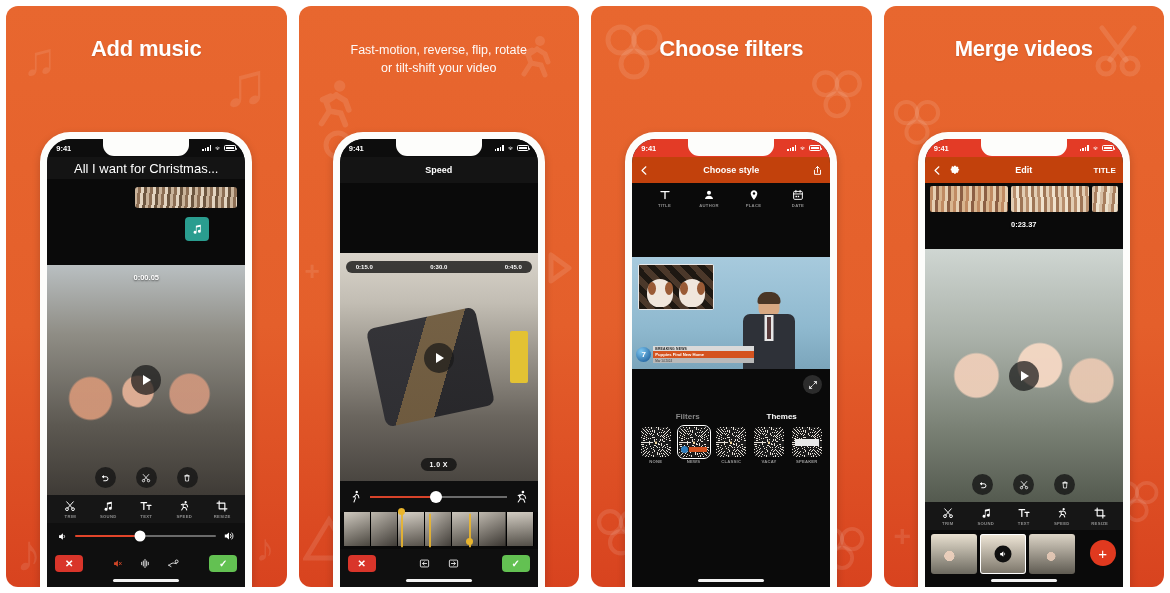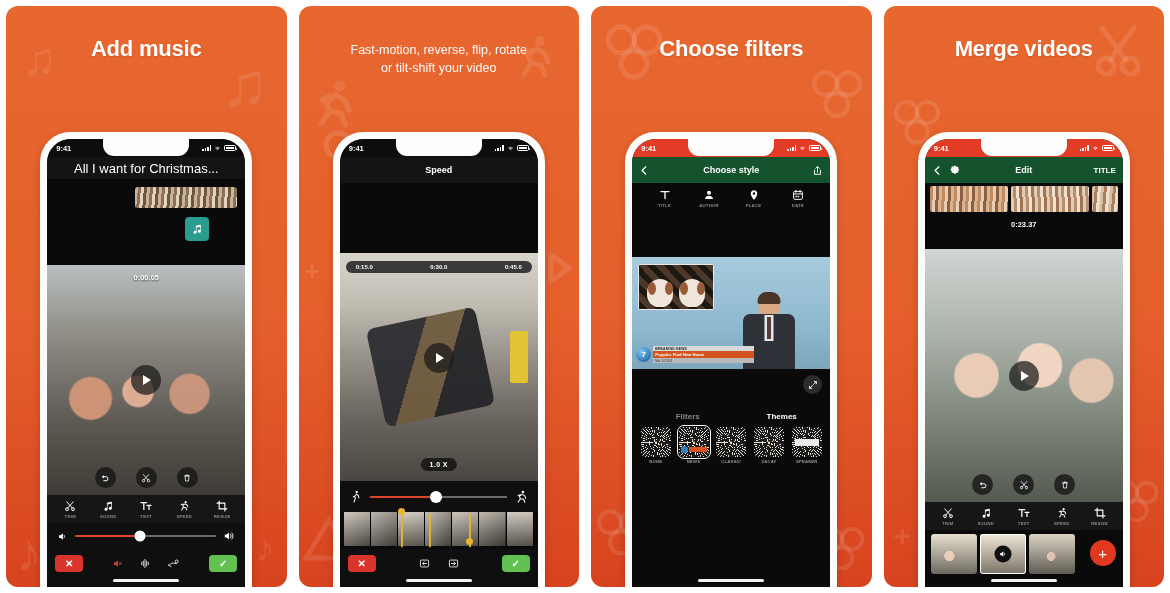--- a/index.html
+++ b/index.html
@@ -136,21 +136,21 @@
     height:22px;
     display:flex;
     align-items:center;
     justify-content:center;
     position:relative;
     color:#fff;
     font-size:9px;
     font-weight:700;
   }
   .navbar.dark { background:#141414; }
-  .navbar.red  { background:#14532d; }
+  .navbar.red  { background:#c2410c; }
   .navbar .left-ic { position:absolute; left:7px; display:flex; align-items:center; gap:7px; }
   .navbar .right-ic{ position:absolute; right:7px; display:flex; align-items:center; gap:6px; font-size:8px; font-weight:700;}
   .ic { width:11px; height:11px; display:block; }
 
   
   .blackfill { background:#0a0a0a; }
   .video {
     position:relative;
     width:100%;
     overflow:hidden;

